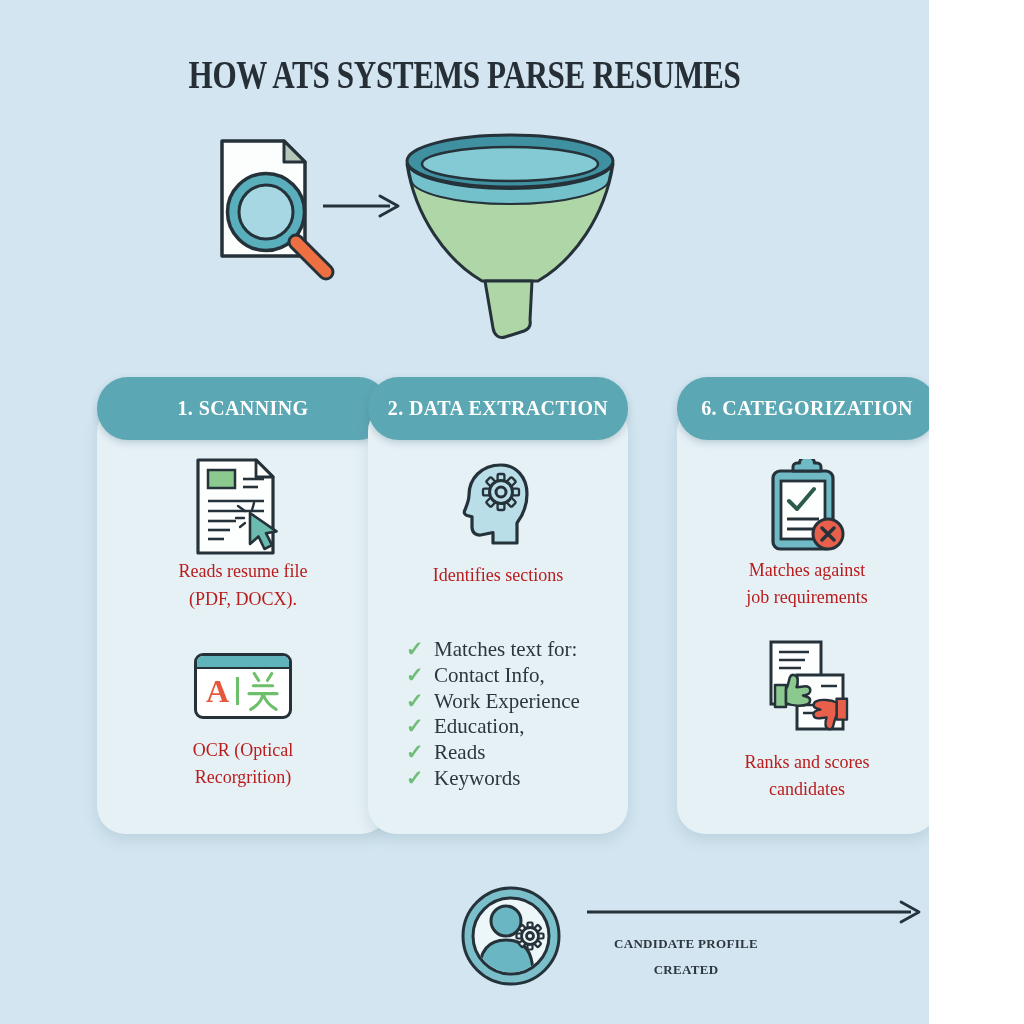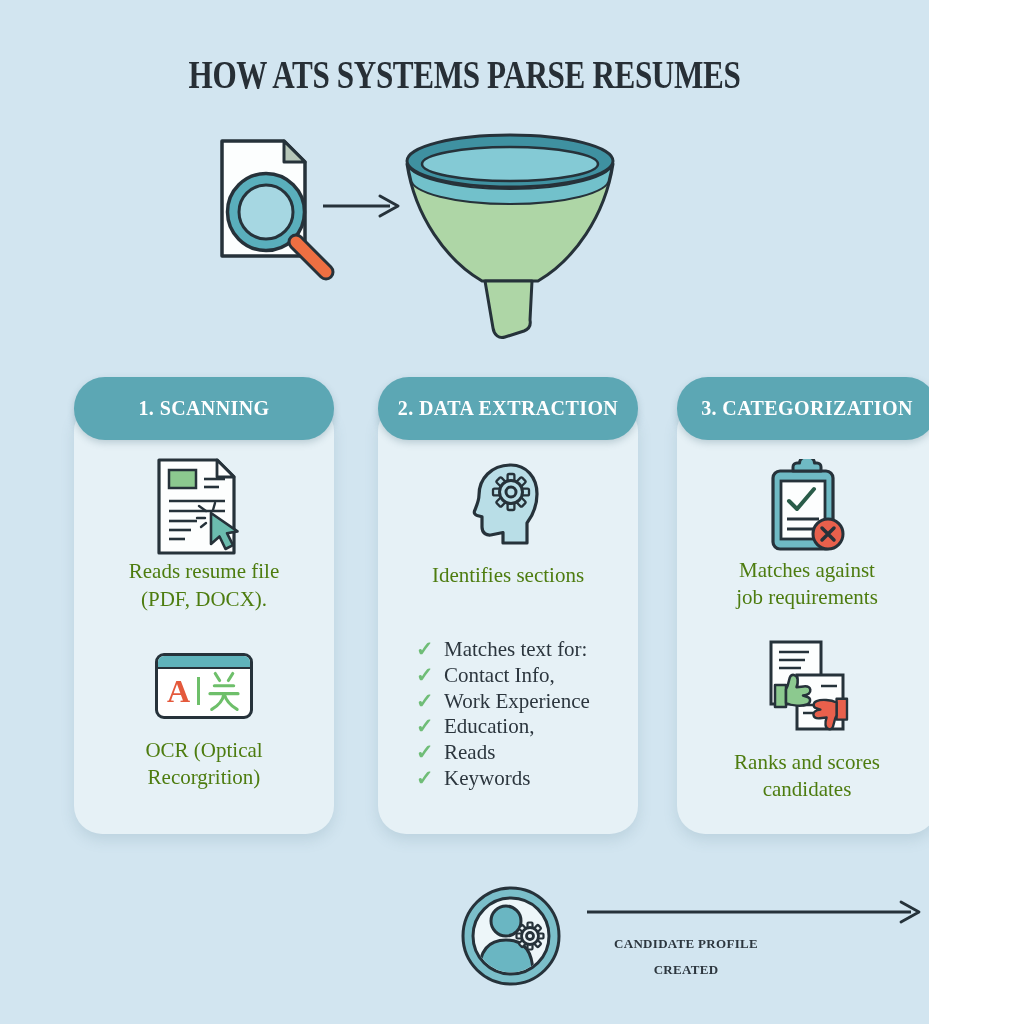--- a/index.html
+++ b/index.html
@@ -17,38 +17,38 @@
     transform:scaleX(0.76);transform-origin:50% 50%;
     white-space:nowrap;
   }
   
   .funnel-label{
     top:197px;left:402px;width:216px;text-align:center;
     font-size:17px;font-weight:bold;color:#273338;letter-spacing:0.2px;
   }
   
   .card{top:377px;width:260px;height:457px;}
-  #card-scanning{left:74px;}
-  #card-extraction{left:378px;}
+  #card-scanning{left:97px;padding-left:32px;}
+  #card-extraction{left:368px;}
   #card-categorization{left:677px;}
   .card-body{
     position:absolute;top:26px;left:0;right:0;bottom:0;
     background:#e6f1f6;border-radius:28px;
     box-shadow:0 6px 14px rgba(90,125,145,0.18);
   }
   .card-header{
     position:absolute;top:0;left:0;right:0;height:63px;
     background:#5ca7b4;border-radius:31px;
     color:#ffffff;font-size:20px;font-weight:bold;letter-spacing:0.4px;
     text-align:center;line-height:63px;white-space:nowrap;
     box-shadow:0 3px 7px rgba(60,100,115,0.25);
   }
   .card-caption{
     position:absolute;left:0;width:100%;text-align:center;
-    font-size:21px;line-height:28px;color:#4d7c0f;
+    font-size:18px;line-height:28px;color:#b91c1c;
   }
   .icon-center{position:absolute;left:50%;transform:translateX(-50%);}
   
   .checklist{position:absolute;top:260px;left:38px;right:6px;}
   .check-row{display:flex;align-items:center;height:25.7px;font-size:21px;color:#2c363e;white-space:nowrap;}
   .check-glyph{color:#6fbd77;font-weight:bold;font-size:21px;width:28px;flex:0 0 28px;}
   
   .tr-icon{
     position:absolute;top:276px;left:50%;transform:translateX(-50%);
     width:92px;height:60px;background:#ffffff;
@@ -194,21 +194,21 @@
       </div>
       <div class="check-row">
         <span class="check-glyph">✓</span>
         <span>Keywords</span>
       </div>
     </div>
   </div>
 
   <div class="abs card" id="card-categorization">
     <div class="card-body"></div>
-    <div class="card-header">3. CATEGORIZATION</div>
+    <div class="card-header">6. CATEGORIZATION</div>
 
     <svg class="icon-center" style="top:82px;" width="80" height="95" viewBox="0 0 80 95">
       <rect x="6" y="12" width="60" height="78" rx="7" fill="#6fbac4" stroke="#26323a" stroke-width="3.2"></rect>
       <path d="M 26 12 V 8 a 4 4 0 0 1 4 -4 h 2.5 a 7 6 0 0 1 15 0 H 50 a 4 4 0 0 1 4 4 v 4 Z" fill="#6fbac4" stroke="#26323a" stroke-width="3" stroke-linejoin="round"></path>
       <rect x="14" y="22" width="44" height="58" fill="#fdfefe" stroke="#26323a" stroke-width="2.8"></rect>
       <path d="M 22 42 L 30 50 L 47 30" fill="none" stroke="#2a5c49" stroke-width="4" stroke-linecap="round" stroke-linejoin="round"></path>
       <line x1="20" y1="60" x2="52" y2="60" stroke="#26323a" stroke-width="3"></line>
       <line x1="20" y1="70" x2="46" y2="70" stroke="#26323a" stroke-width="3"></line>
       <circle cx="61" cy="75" r="15" fill="#e8604c" stroke="#26323a" stroke-width="3"></circle>
       <path d="M 55 69 L 67 81 M 67 69 L 55 81" stroke="#26323a" stroke-width="3.5" stroke-linecap="round"></path>

